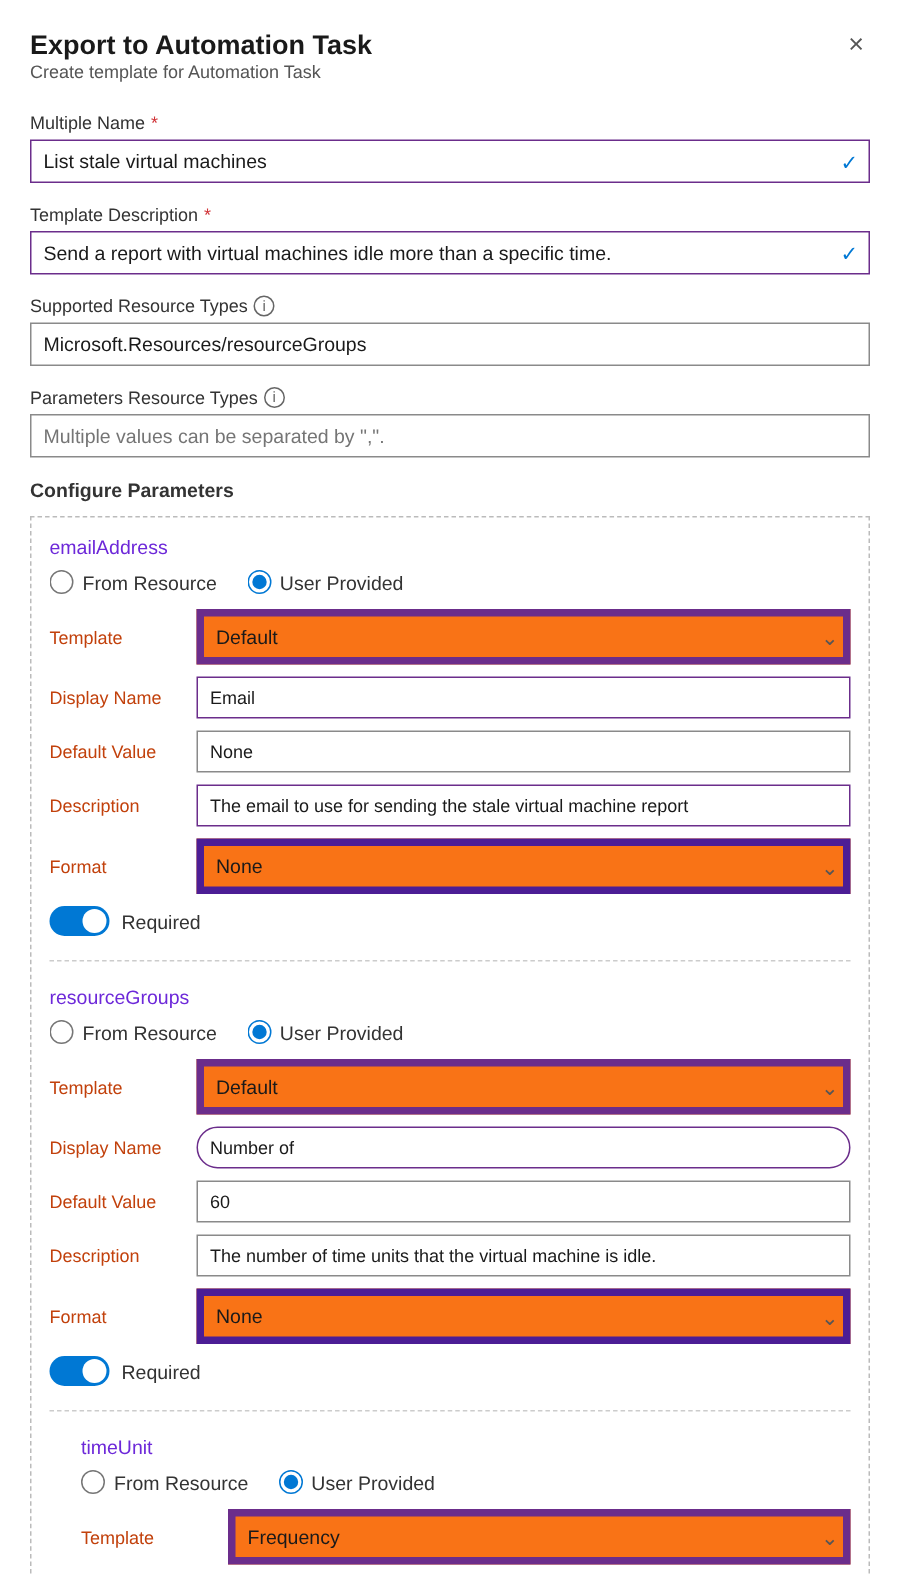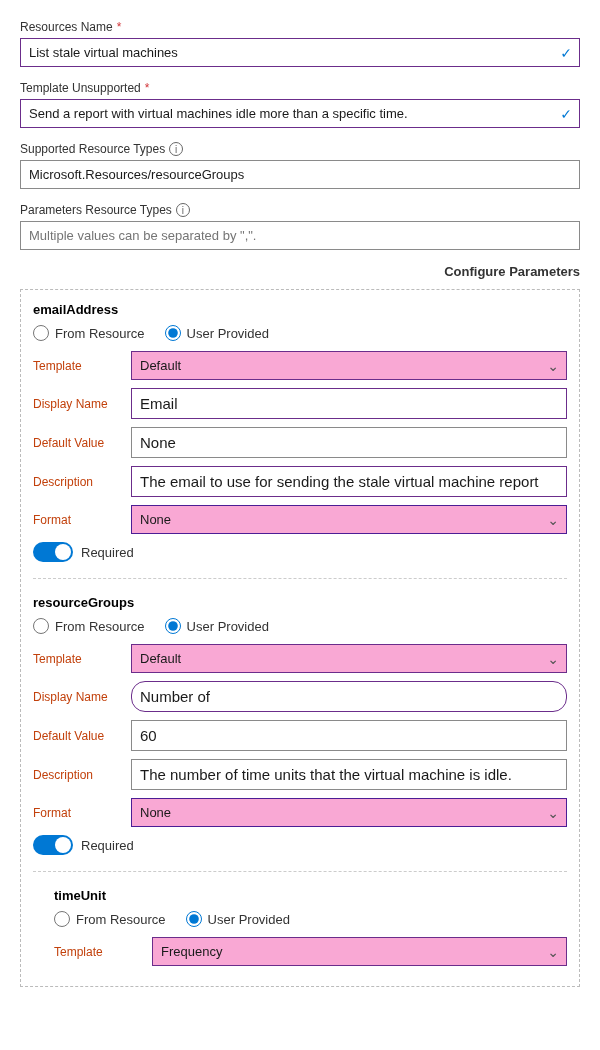--- a/index.html
+++ b/index.html
@@ -92,42 +92,41 @@
       font-size: 14px;
     }
     .input-highlighted {
       border-color: #6b2d8b;
     }
     .section-title {
       font-size: 13px;
       font-weight: 600;
       color: #333;
       margin-bottom: 10px;
-      text-align: right;
     }
     .config-section {
       border: 1px dashed #bbb;
       padding: 12px;
       margin-bottom: 0;
     }
     .param-block {
       margin-bottom: 16px;
       padding-bottom: 16px;
       border-bottom: 1px dashed #ccc;
     }
     .param-block:last-child {
       border-bottom: none;
       margin-bottom: 0;
       padding-bottom: 0;
       margin-left: 21px;
     }
     .param-name {
       font-size: 13px;
-      font-weight: 700;
-      color: #000000;
+      font-weight: 400;
+      color: #6d28d9;
       margin-bottom: 8px;
     }
     .radio-group {
       display: flex;
       gap: 20px;
       margin-bottom: 10px;
       align-items: center;
     }
     .radio-item {
       display: flex;
@@ -152,26 +151,26 @@
       font-size: 12px;
       color: #c2410c;
       width: 90px;
       flex-shrink: 0;
     }
     .param-row-control {
       flex: 1;
     }
     .select-input {
       width: 100%;
-      border: 1px solid #4c1d95;
+      border: 5px solid #4c1d95;
       padding: 6px 30px 6px 8px;
       font-size: 13px;
       color: #1a1a1a;
       appearance: none;
-      background: #f9a8d4;
+      background: #f97316;
       outline: none;
       cursor: pointer;
     }
     .select-wrapper {
       position: relative;
     }
     .select-wrapper::after {
       content: '⌄';
       position: absolute;
       right: 8px;
@@ -181,21 +180,21 @@
       color: #555;
       font-size: 14px;
     }
     .select-highlighted {
       border-color: #6b2d8b;
     }
     .small-input {
       width: 100%;
       border: 1px solid #8a8a8a;
       padding: 6px 8px;
-      font-size: 15px;
+      font-size: 12px;
       color: #1a1a1a;
       outline: none;
     }
     .toggle-container {
       display: flex;
       align-items: center;
       gap: 8px;
       margin-top: 4px;
     }
     .toggle {
@@ -230,35 +229,42 @@
     }
     .toggle-label {
       font-size: 13px;
       color: #333;
     }
   </style>
 </head>
 <body>
 
 <div class="dialog">
+  <div class="dialog-header">
+    <div>
+      <div class="dialog-title">Export to Automation Task</div>
+      <div class="dialog-subtitle">Create template for Automation Task</div>
+    </div>
+    <button class="close-btn">×</button>
+  </div>
 
   <div class="field-group">
     <div class="field-label">
-      <span>Resources Name</span>
+      <span>Multiple Name</span>
       <span class="required-star">*</span>
     </div>
     <div class="input-wrapper">
       <input type="text" class="text-input input-highlighted" value="List stale virtual machines" style="">
       <span class="input-check">✓</span>
     </div>
   </div>
 
   <div class="field-group">
     <div class="field-label">
-      <span>Template Unsupported</span>
+      <span>Template Description</span>
       <span class="required-star">*</span>
     </div>
     <div class="input-wrapper">
       <input type="text" class="text-input input-highlighted" value="Send a report with virtual machines idle more than a specific time." style="">
       <span class="input-check">✓</span>
     </div>
   </div>
 
   <div class="field-group">
     <div class="field-label">

